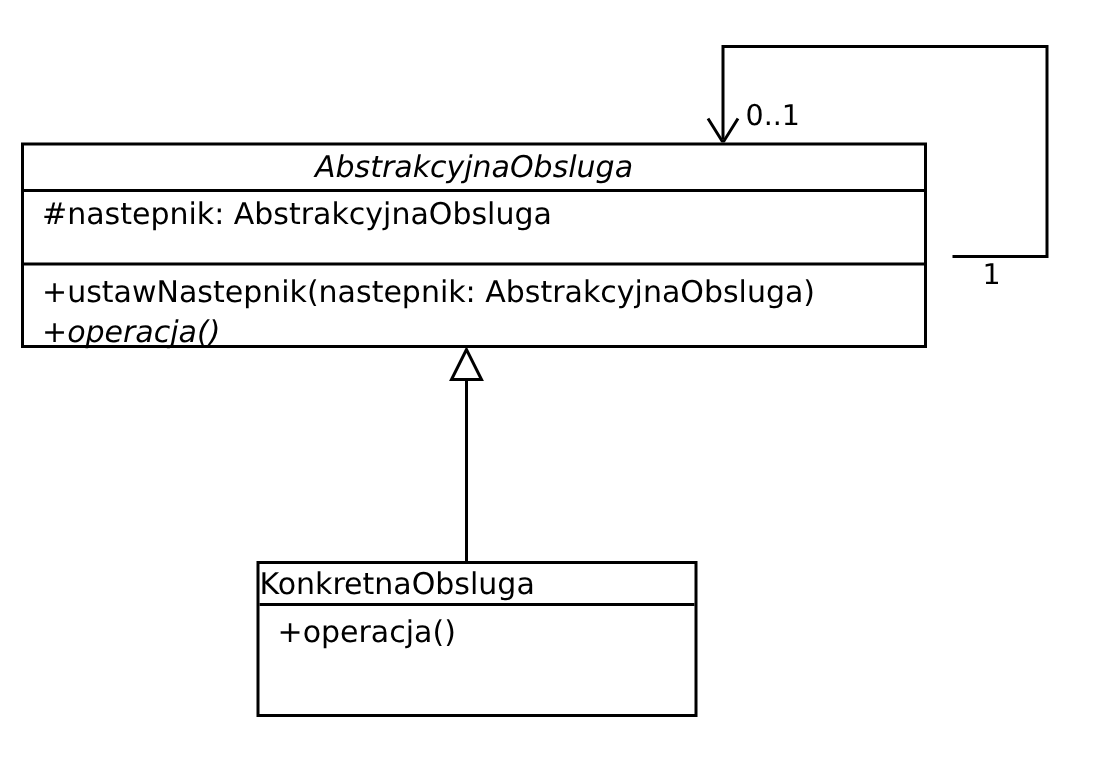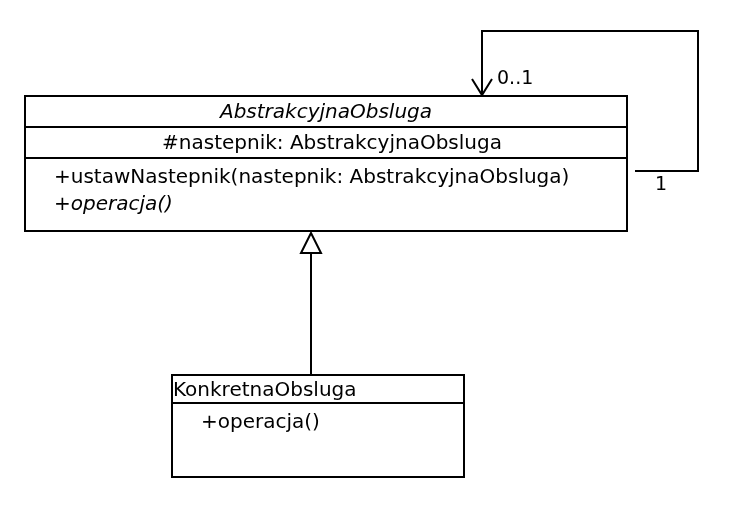--- a/index.html
+++ b/index.html
@@ -20,47 +20,46 @@
   .uml-class {
     position: absolute;
     box-sizing: border-box;
     border: 2px solid #000000;
     background: #ffffff;
     display: flex;
     flex-direction: column;
     font-size: 20px;
     line-height: 1.3;
   }
-  .class-abstract-handler { left: 24px; top: 95px; width: 604px; height: 137px; }
+  .class-abstract-handler { left: 14px; top: 95px; width: 604px; height: 137px; }
   .class-concrete-handler { left: 171px; top: 374px; width: 294px; height: 104px; }
   .compartment { box-sizing: border-box; }
   .c-title {
     text-align: center;
     height: 29px;
     line-height: 29px;
     flex: 0 0 auto;
   }
   .c-title-small {
     text-align: left;
     height: 26px;
     line-height: 26px;
     flex: 0 0 auto;
   }
   .c-attrs {
     border-top: 2px solid #000000;
-    height: 31px;
+    height: 49px;
     line-height: 28px;
     padding-left: 12px;
     flex: 0 0 auto;
-    text-align: center;
   }
   .c-methods {
     border-top: 2px solid #000000;
     flex: 1 1 auto;
-    padding: 4px 0 0 28px;
+    padding: 4px 0 0 12px;
     line-height: 27px;
   }
   .italic { font-style: italic; }
   .mult-label {
     position: absolute;
     font-size: 19px;
     line-height: 22px;
     background: #ffffff;
   }
   .label-target-mult { left: 497px; top: 66px; }

